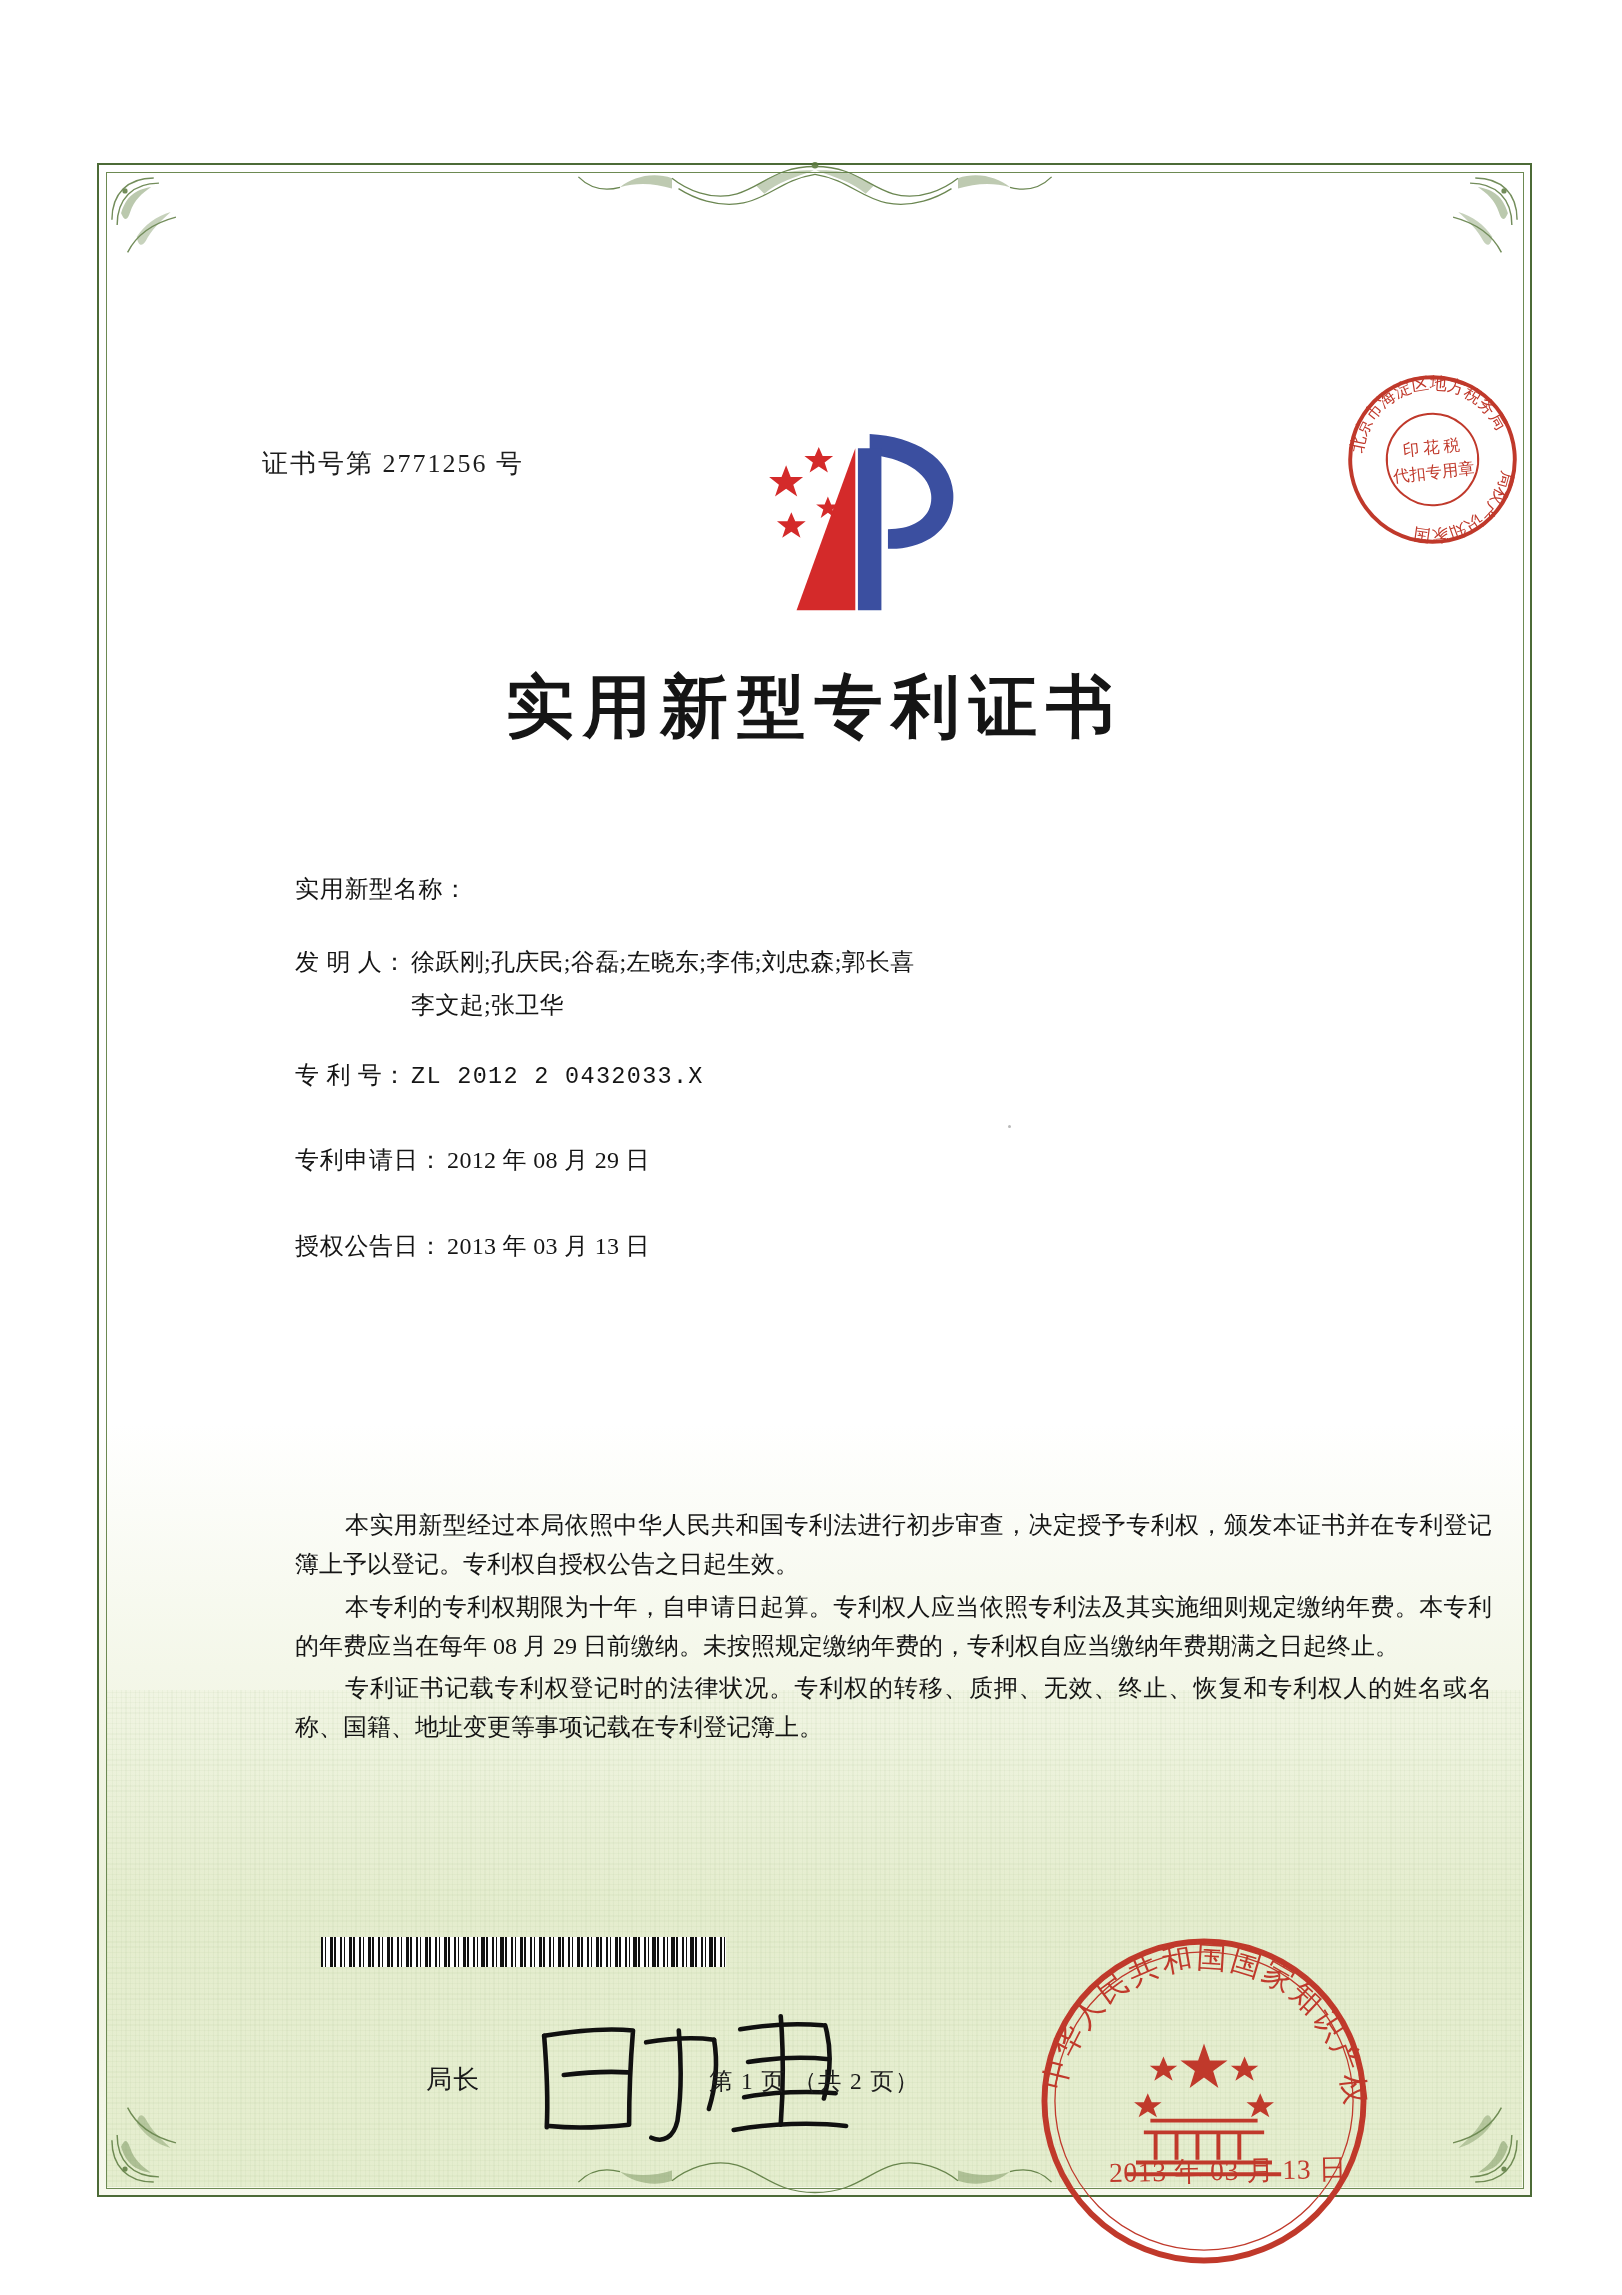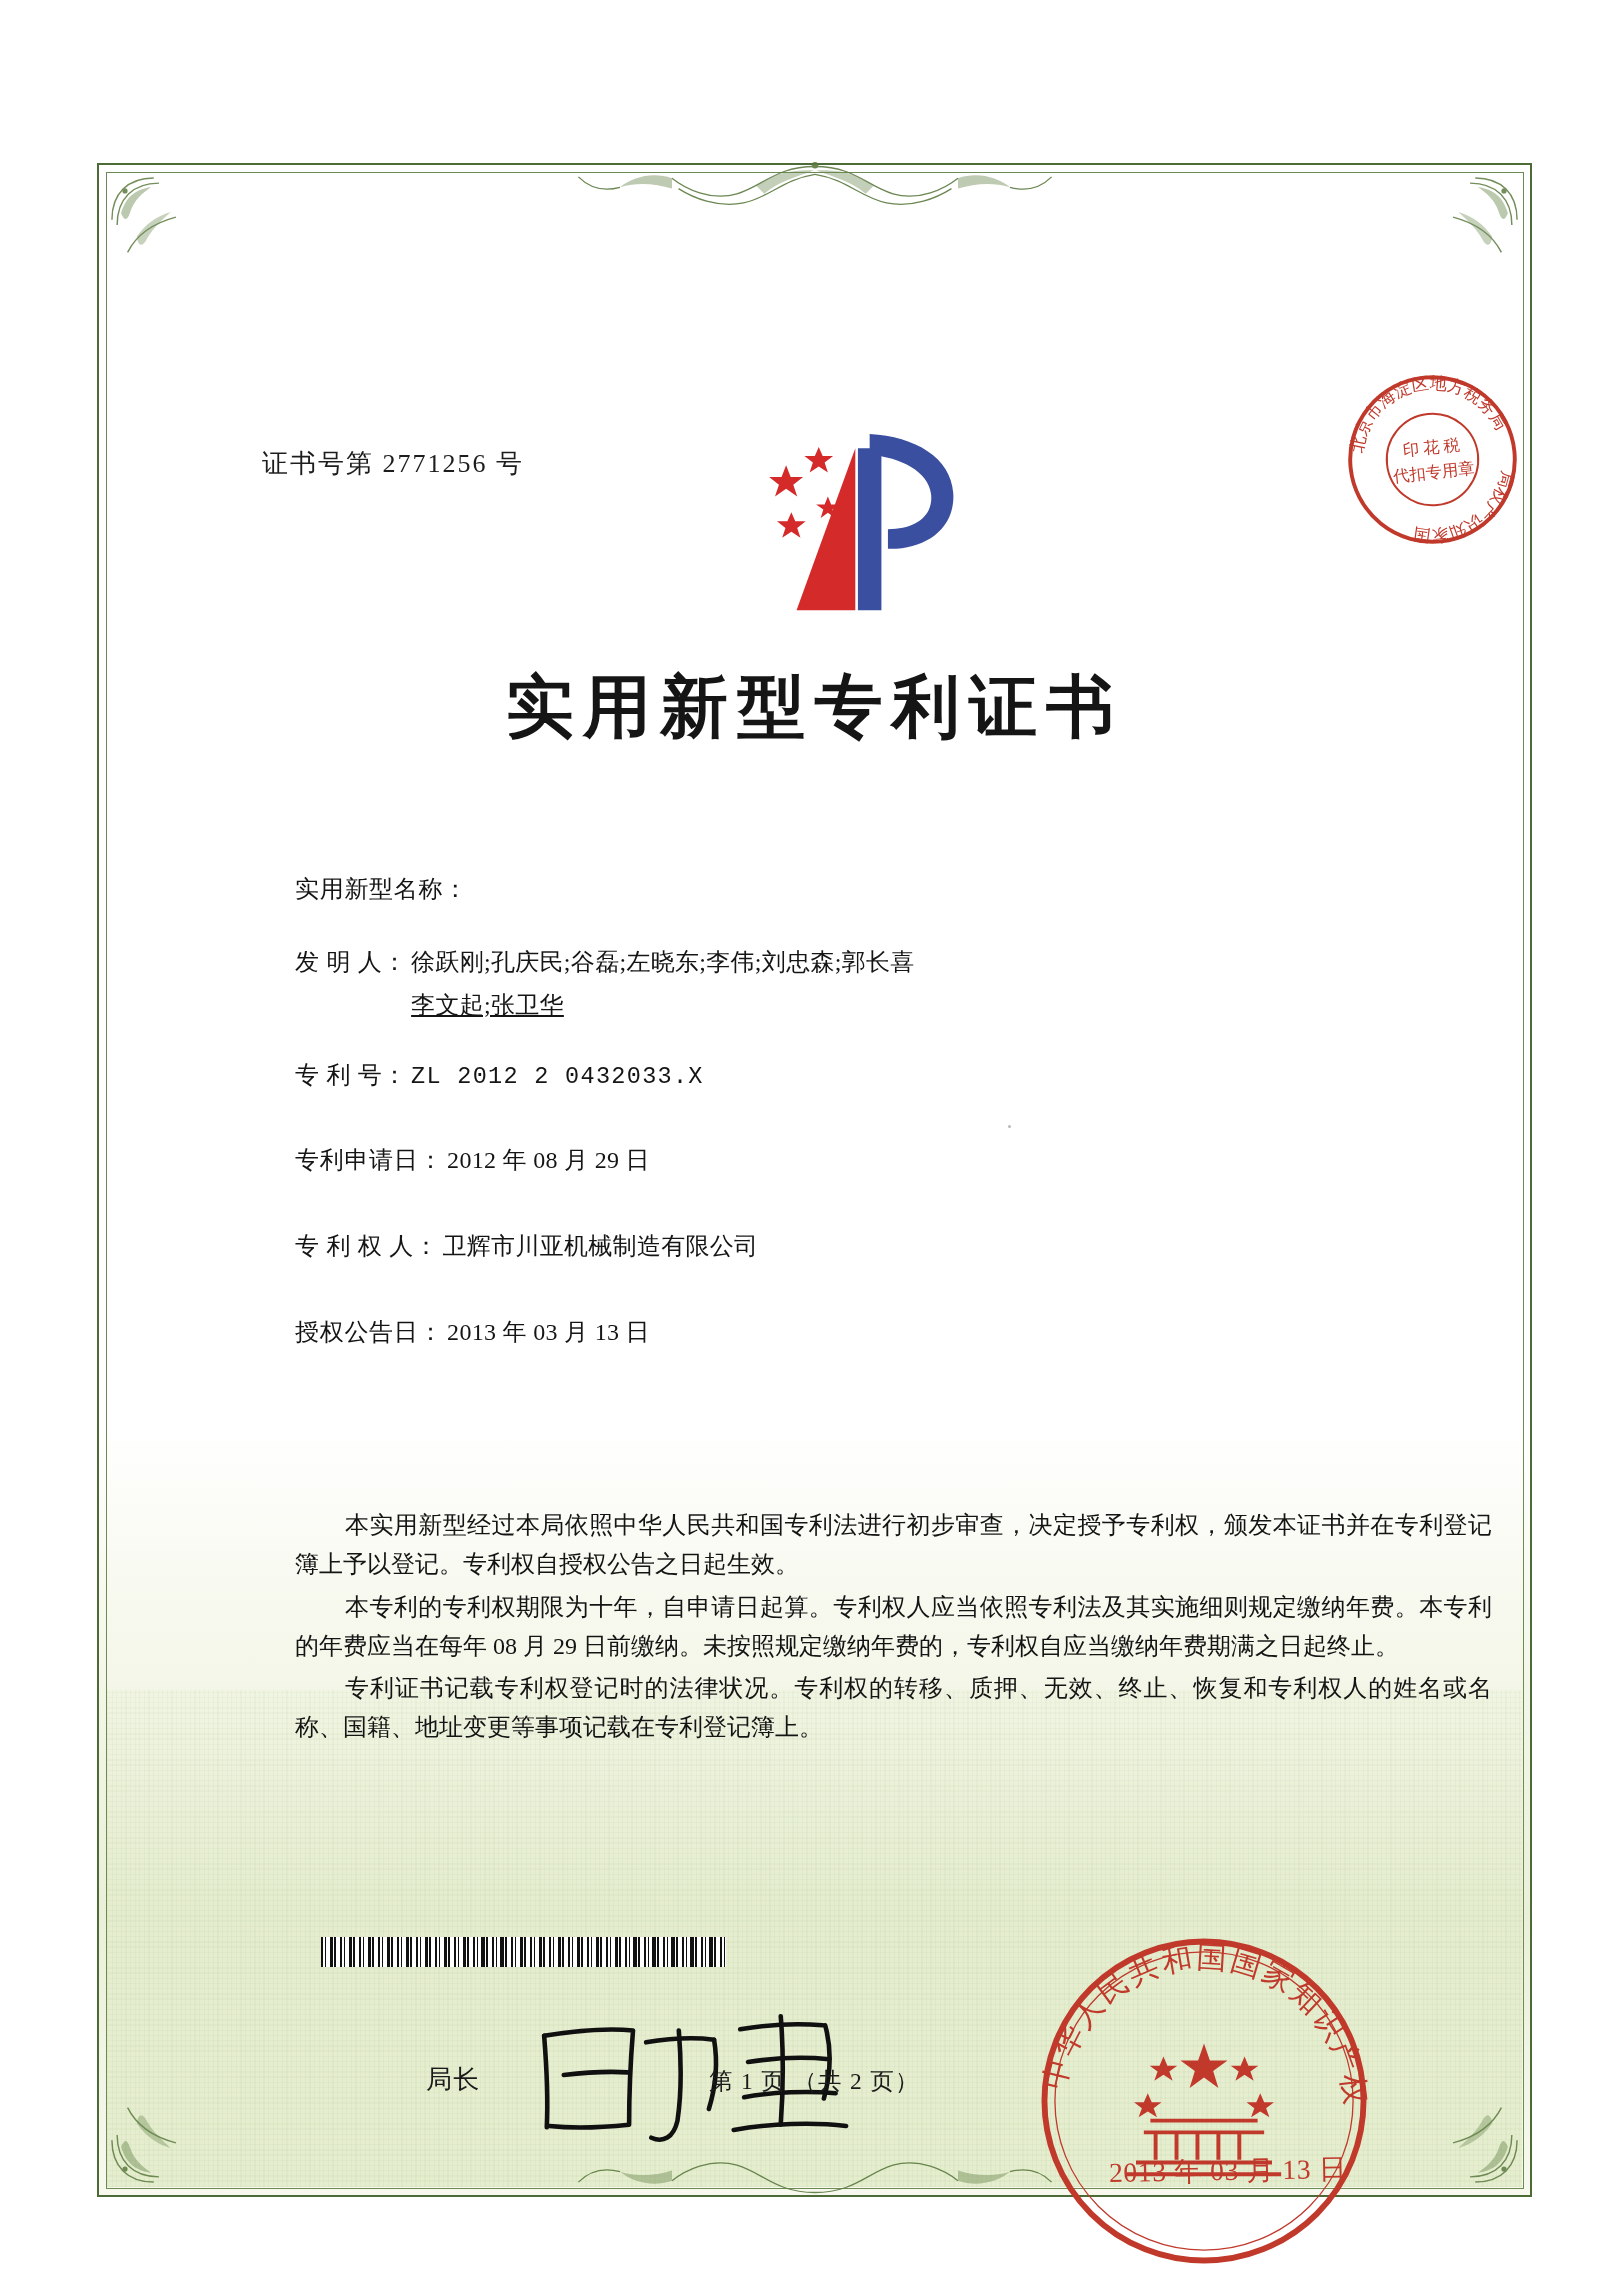--- a/index.html
+++ b/index.html
@@ -158,21 +158,20 @@
     letter-spacing: 0.3px;
   }
   .field-value .mono {
     font-family: "Liberation Mono", monospace;
     letter-spacing: 1.3px;
     font-size: 23.5px;
   }
   .field-value .second-line {
     display: block;
     margin-top: 6.5px;
-    text-decoration: underline;
   }
 
   .row-name { margin-bottom: 37px; gap: 20px; }
   .row-inventor { margin-bottom: 34px; }
   .row-patentno { margin-bottom: 48px; }
   .row-appdate { margin-bottom: 50px; }
   .row-owner { margin-bottom: 50px; }
   .row-grantdate { margin-bottom: 29px; }
 
   
@@ -424,24 +423,20 @@
         <span class="field-value">
           <span class="mono">ZL 2012 2 0432033.X</span>
         </span>
       </div>
 
       <div class="field-row row-appdate">
         <span class="field-label">专利申请日：</span>
         <span class="field-value">2012 年 08 月 29 日</span>
       </div>
 
-      <div class="field-row row-owner">
-        <span class="field-label">专 利 权 人：</span>
-        <span class="field-value">卫辉市川亚机械制造有限公司</span>
-      </div>
 
       <div class="field-row row-grantdate">
         <span class="field-label">授权公告日：</span>
         <span class="field-value">2013 年 03 月 13 日</span>
       </div>
     </div>
 
     <div class="faint-dot"></div>
 
     <div class="body-text">

